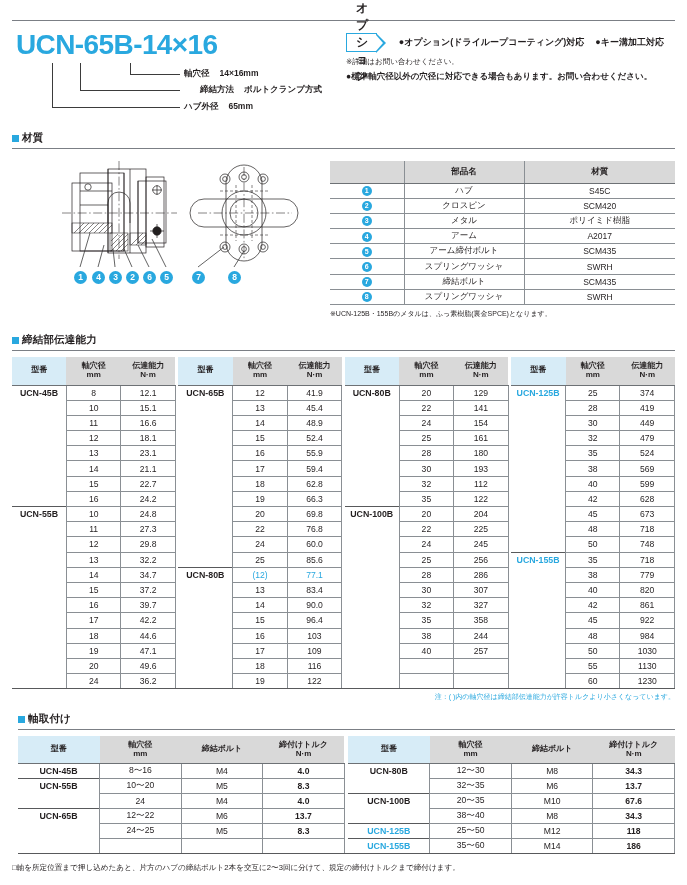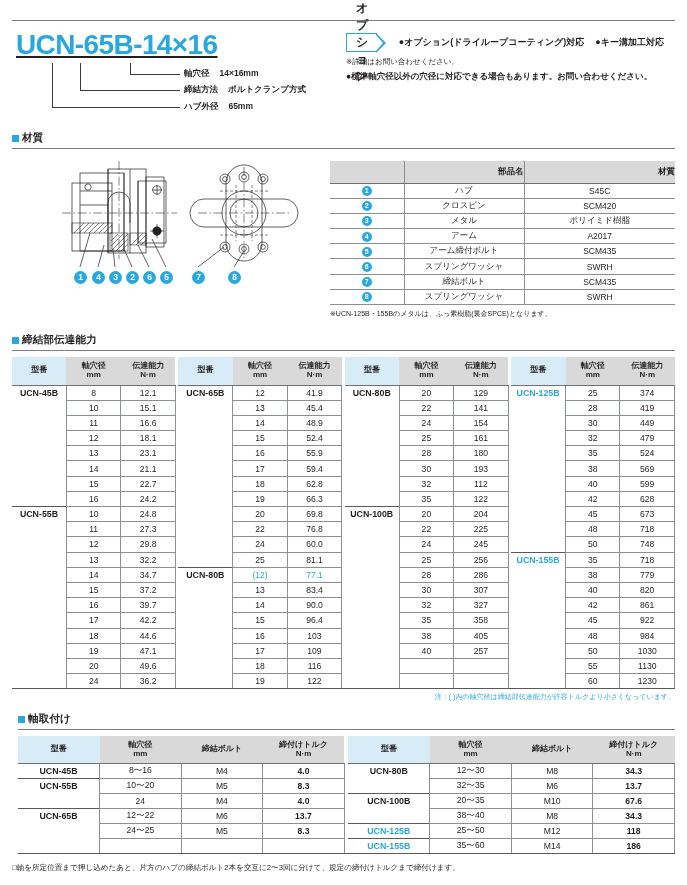--- a/index.html
+++ b/index.html
@@ -21,21 +21,21 @@
   }
   .sec-head .sq {
     width: 7px; height: 7px; background: #29a8df;
     display: inline-block; margin-right: 3px;
   }
   .sec-rule { border-top: 1.2px solid #7b7f85; margin-bottom: 6px; }
 
   
   .order-wrap { padding: 20px 12px 0 12px; }
   .order-body { display: flex; margin-top: 10px; }
-  .order-left { width: 330px; position: relative; text-decoration: underline; }
+  .order-left { width: 330px; position: relative; }
   .partno {
     font-size: 28px; font-weight: bold; color: #29a8df;
     letter-spacing: -.6px; line-height: 1; margin-left: 4px;
   }
   .leader-area { position: relative; height: 52px; margin-top: 4px; }
   .leader-area .vline { position: absolute; width: 1.1px; background: #3b3b3b; }
   .leader-area .hline { position: absolute; height: 1.1px; background: #3b3b3b; }
   .lbl {
     position: absolute; font-size: 8.5px; font-weight: bold;
     color: #231f20; white-space: nowrap;
@@ -82,21 +82,21 @@
     border-bottom: 1.1px solid #6d7175; color: #231f20;
   }
   .mtbl th.blank { background: #d9d9d9; width: 74px; }
   .mtbl td {
     height: 15.2px; text-align: center; border-bottom: .9px solid #8a8f94;
     font-size: 8.5px; color: #231f20;
   }
   .mtbl td.num { width: 74px; }
   .mtbl td.pn { width: 120px; border-left: .9px solid #8a8f94; border-right: .9px solid #8a8f94; }
   .mtbl tr:first-child th.pn,
-  .mtbl tr:first-child th.mt { border-left: .9px solid #8a8f94; text-align: right; }
+  .mtbl tr:first-child th.mt { border-left: .9px solid #8a8f94; }
   .bullet-num {
     display: inline-block; width: 10px; height: 10px; border-radius: 50%;
     background: #29a8df; color: #fff; font-size: 7px; font-weight: bold;
     line-height: 10px; text-align: center;
   }
   .mat-note { font-size: 7px; margin-top: 4px; color: #231f20; }
 
   
   .callout {
     position: absolute; width: 13px; height: 13px; border-radius: 50%;
@@ -164,21 +164,21 @@
 
           <div class="vline" style="left:68px; top:0; height:27px;"></div>
           <div class="hline" style="left:68px; top:27px; width:100px;"></div>
 
           <div class="vline" style="left:118px; top:0; height:11px;"></div>
           <div class="hline" style="left:118px; top:11px; width:50px;"></div>
 
           <div class="lbl" style="left:172px; top:5px;">
             <span>軸穴径</span><span class="v">14×16mm</span>
           </div>
-          <div class="lbl" style="left:172px; top:21px;">
+          <div class="lbl" style="left:188px; top:21px;">
             <span>締結方法</span><span class="v">ボルトクランプ方式</span>
           </div>
           <div class="lbl" style="left:172px; top:38px;">
             <span>ハブ外径</span><span class="v">65mm</span>
           </div>
         </div>
       </div>
 
       <div class="order-right">
         <div class="opt-row">
@@ -582,21 +582,21 @@
             <td class="dia">50</td>
             <td class="cap">748</td>
           </tr>
           <tr>
             <td class="model"></td>
             <td class="dia">13</td>
             <td class="cap">32.2</td>
             <td class="sep"></td>
             <td class="model"></td>
             <td class="dia">25</td>
-            <td class="cap">81.1</td>
+            <td class="cap">85.6</td>
             <td class="sep"></td>
             <td class="model"></td>
             <td class="dia">25</td>
             <td class="cap">256</td>
             <td class="sep"></td>
             <td class="model blue grpline">UCN-155B</td>
             <td class="dia grpline">35</td>
             <td class="cap grpline">718</td>
           </tr>
           <tr>
@@ -671,21 +671,21 @@
             <td class="model"></td>
             <td class="dia">18</td>
             <td class="cap">44.6</td>
             <td class="sep"></td>
             <td class="model"></td>
             <td class="dia">16</td>
             <td class="cap">103</td>
             <td class="sep"></td>
             <td class="model"></td>
             <td class="dia">38</td>
-            <td class="cap">405</td>
+            <td class="cap">244</td>
             <td class="sep"></td>
             <td class="model blue"></td>
             <td class="dia">48</td>
             <td class="cap">984</td>
           </tr>
           <tr>
             <td class="model"></td>
             <td class="dia">19</td>
             <td class="cap">47.1</td>
             <td class="sep"></td>

